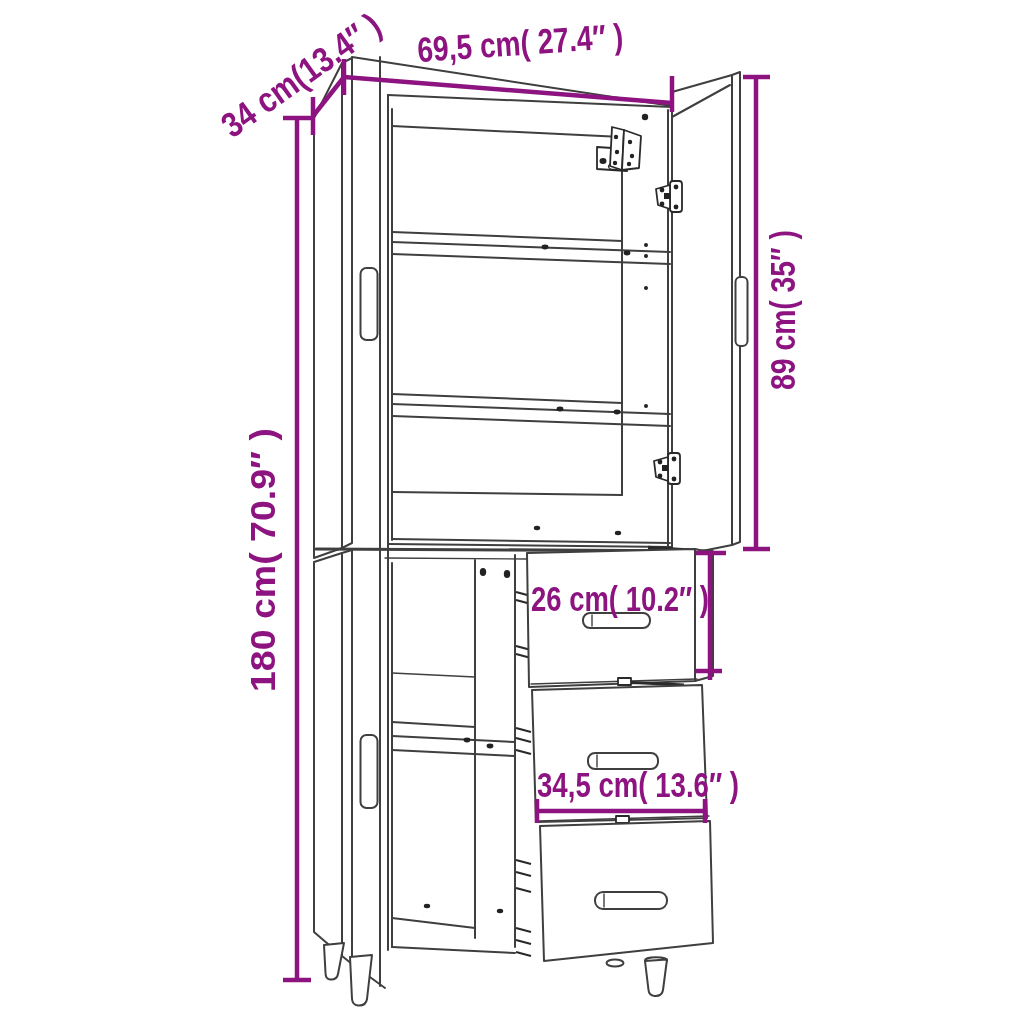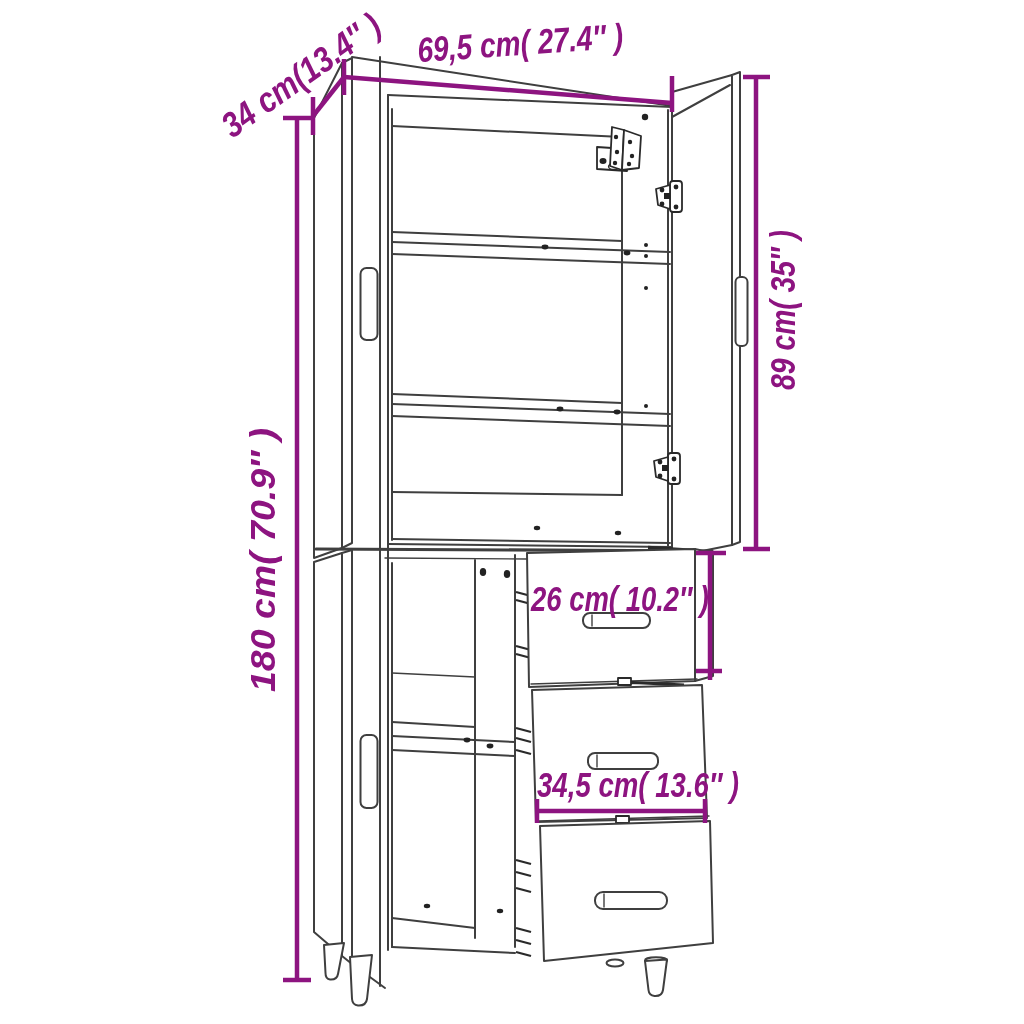--- a/index.html
+++ b/index.html
@@ -1,16 +1,16 @@
 <!DOCTYPE html>
 <html style="--dimension: #8D1480; --outline: #3F3F3F; --background: #FFFFFF;"><head>
 <meta charset="utf-8">
 <style>
   html,body{margin:0;padding:0;background:var(--background,#fff);}
-  .stage{width:1024px;height:1024px;position:relative;background:var(--background,#fff);overflow:hidden;font-style:italic;}
+  .stage{width:1024px;height:1024px;position:relative;background:var(--background,#fff);overflow:hidden;}
   svg{display:block;}
   .ln{stroke:var(--outline,#3f3f3f);stroke-width:2;fill:none;stroke-linecap:round;stroke-linejoin:round;}
   .thin{stroke-width:1.4;}
   .thick{stroke-width:3.2;}
   .face{fill:#ffffff;stroke:var(--outline,#3f3f3f);stroke-width:2;stroke-linejoin:round;}
   .hw{fill:#ffffff;stroke:#2a2a2a;stroke-width:1.8;stroke-linejoin:round;}
   .dot{fill:#222;stroke:none;}
   .dim{stroke:var(--dimension,#8d1480);stroke-width:4.5;fill:none;stroke-linecap:butt;}
   .dimtxt{fill:var(--dimension,#8d1480);font-family:"Liberation Sans","DejaVu Sans",sans-serif;
           font-weight:bold;font-size:35px;}

